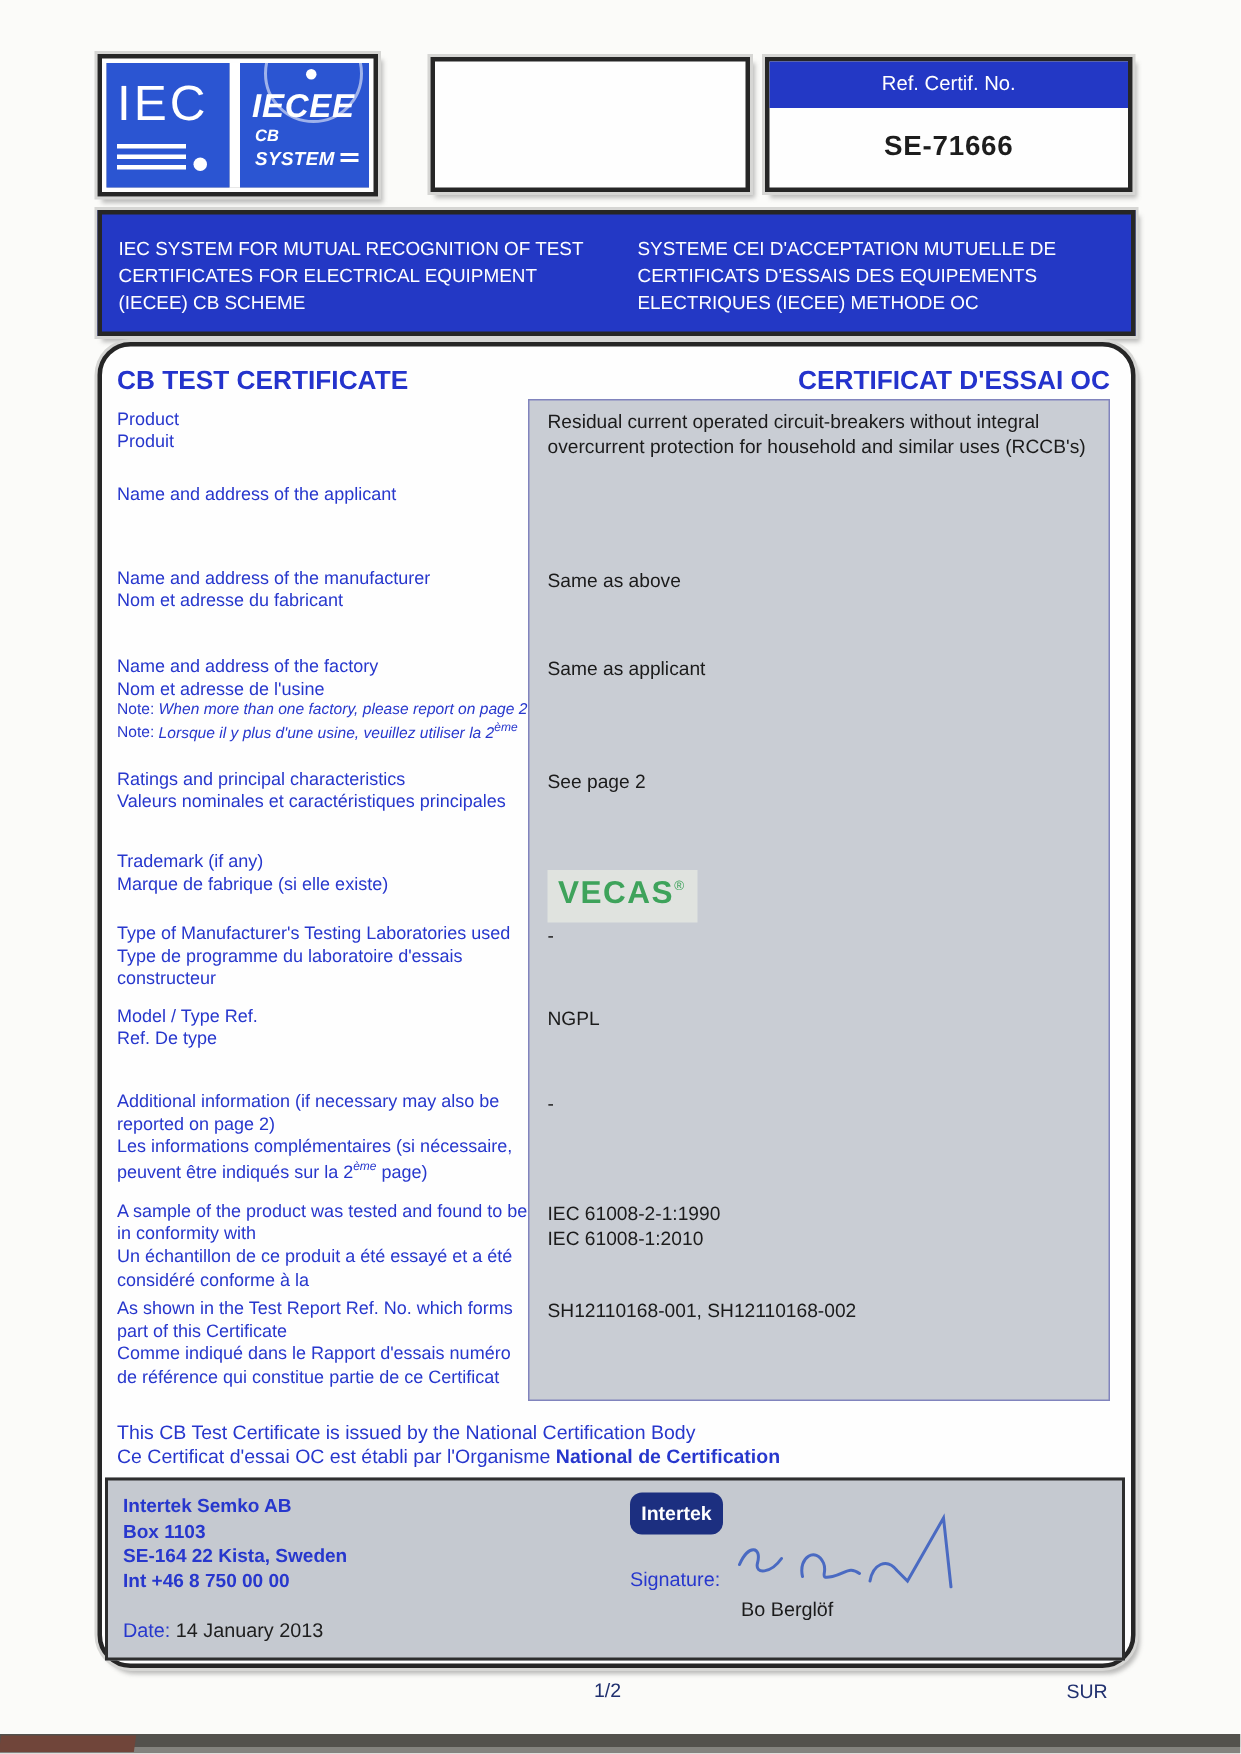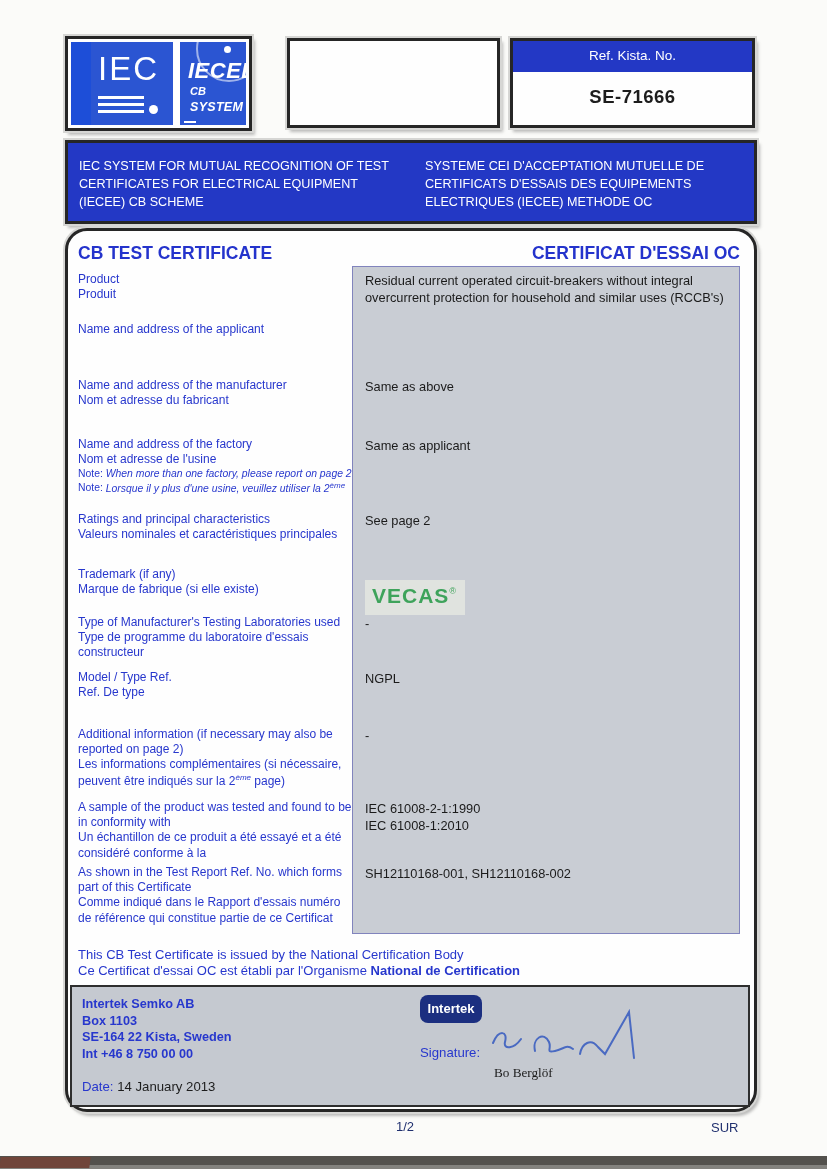--- a/index.html
+++ b/index.html
@@ -6,21 +6,21 @@
   html,body { width:827px; height:1169px; }
   body { font-family:"Liberation Sans", sans-serif; background:#fbfbf9; position:relative; color:#1d1d1d; }
   .abs { position:absolute; }
 
   
   .frame { border:3px solid #262626; background:#fefefe;
            box-shadow:0 0 0 2px #d6d6d4, 3px 4px 3px rgba(110,110,110,.45); }
 
   
   .hdr-logos { left:65px; top:36px; width:187px; height:95px; padding:3px; }
-  .logo-strip { display:flex; height:100%; background:#1d4ed8;padding-left:20px; }
+  .logo-strip { display:flex; height:100%; background:#a3a3a3; }
   .iec-box { width:82px; height:100%; background:#2b55d2; position:relative; }
   .iec-txt { color:#fff; font-size:33px; letter-spacing:2px; position:absolute; left:7px; top:8px; font-weight:400; }
   .iec-lines { position:absolute; left:7px; bottom:12px; width:46px; }
   .iec-lines div { height:3px; background:#fff; margin-top:4px; }
   .iec-dot { position:absolute; left:58px; bottom:11px; width:9px; height:9px; border-radius:50%; background:#fff; }
   .logo-gap { width:7px; background:#fff; }
   .iecee-box { flex:1; background:#2b55d2; position:relative; overflow:hidden; color:#fff; }
   .iecee-globe { position:absolute; left:16px; top:-26px; width:66px; height:66px; border:2px solid rgba(255,255,255,.55); border-radius:50%; }
   .iecee-dot { position:absolute; left:44px; top:4px; width:7px; height:7px; border-radius:50%; background:#fff; }
   .iecee-t1 { font-style:italic; font-weight:700; font-size:22px; margin:16px 0 0 8px; letter-spacing:.5px; }
@@ -63,21 +63,21 @@
 
   
   .bottom-box { left:2px; bottom:2px; width:680px; height:122px; background:#c5c9d0; border:2px solid #2e2e2e; }
   .ncb-addr { left:10px; top:9px; color:#2737cd; font-weight:700; font-size:12.7px; line-height:1.3; white-space:pre-line; }
   .date-line { left:10px; top:92px; font-size:13.2px; }
   .date-line .k { color:#2737cd; }
   .intertek-badge { left:348px; top:8px; width:62px; height:28px; background:#1c2f80; border-radius:8px;
                     color:#fff; font-weight:700; font-size:13px; text-align:center; line-height:28px; }
   .sig-label { left:348px; top:58px; color:#2737cd; font-size:13.2px;text-align:center; }
   .sig-svg { left:415px; top:18px; }
-  .signatory { left:422px; top:78px; font-size:13.2px; color:#1b1b1b;font-family:Liberation Serif, serif; }
+  .signatory { left:422px; top:78px; font-size:13.2px; color:#1b1b1b; }
 
   
   .page-num { left:396px; top:1119px; font-size:13px; color:#20306f; }
   .sur { left:711px; top:1120px; font-size:13px; color:#20306f; }
 
   
   .scan-strip { left:0; top:1156px; width:827px; height:13px;
                 background:linear-gradient(180deg,#53514d 0 9px,#83827e 9px 13px); }
   .scan-brown { left:0; top:1157px; width:90px; height:11px; background:#70453a; transform:skewX(-8deg); }
 </style>
@@ -102,21 +102,21 @@
       <div class="iecee-t1">IECEE</div>
       <div class="iecee-t2">CB</div>
       <div><span class="iecee-t3">SYSTEM</span><span class="scheme-lines"></span></div>
     </div>
   </div>
 </div>
 
 <div class="abs frame hdr-empty"></div>
 
 <div class="abs frame hdr-ref">
-  <div class="ref-top">Ref. Kista. No.</div>
+  <div class="ref-top">Ref. Certif. No.</div>
   <div class="ref-num">SE-71666</div>
 </div>
 
 <div class="abs frame banner">
   <div class="banner-col banner-en">IEC SYSTEM FOR MUTUAL RECOGNITION OF TEST
 CERTIFICATES FOR ELECTRICAL EQUIPMENT
 (IECEE) CB SCHEME</div>
   <div class="banner-col banner-fr">SYSTEME CEI D'ACCEPTATION MUTUELLE DE
 CERTIFICATS D'ESSAIS DES EQUIPEMENTS
 ELECTRIQUES (IECEE) METHODE OC</div>

